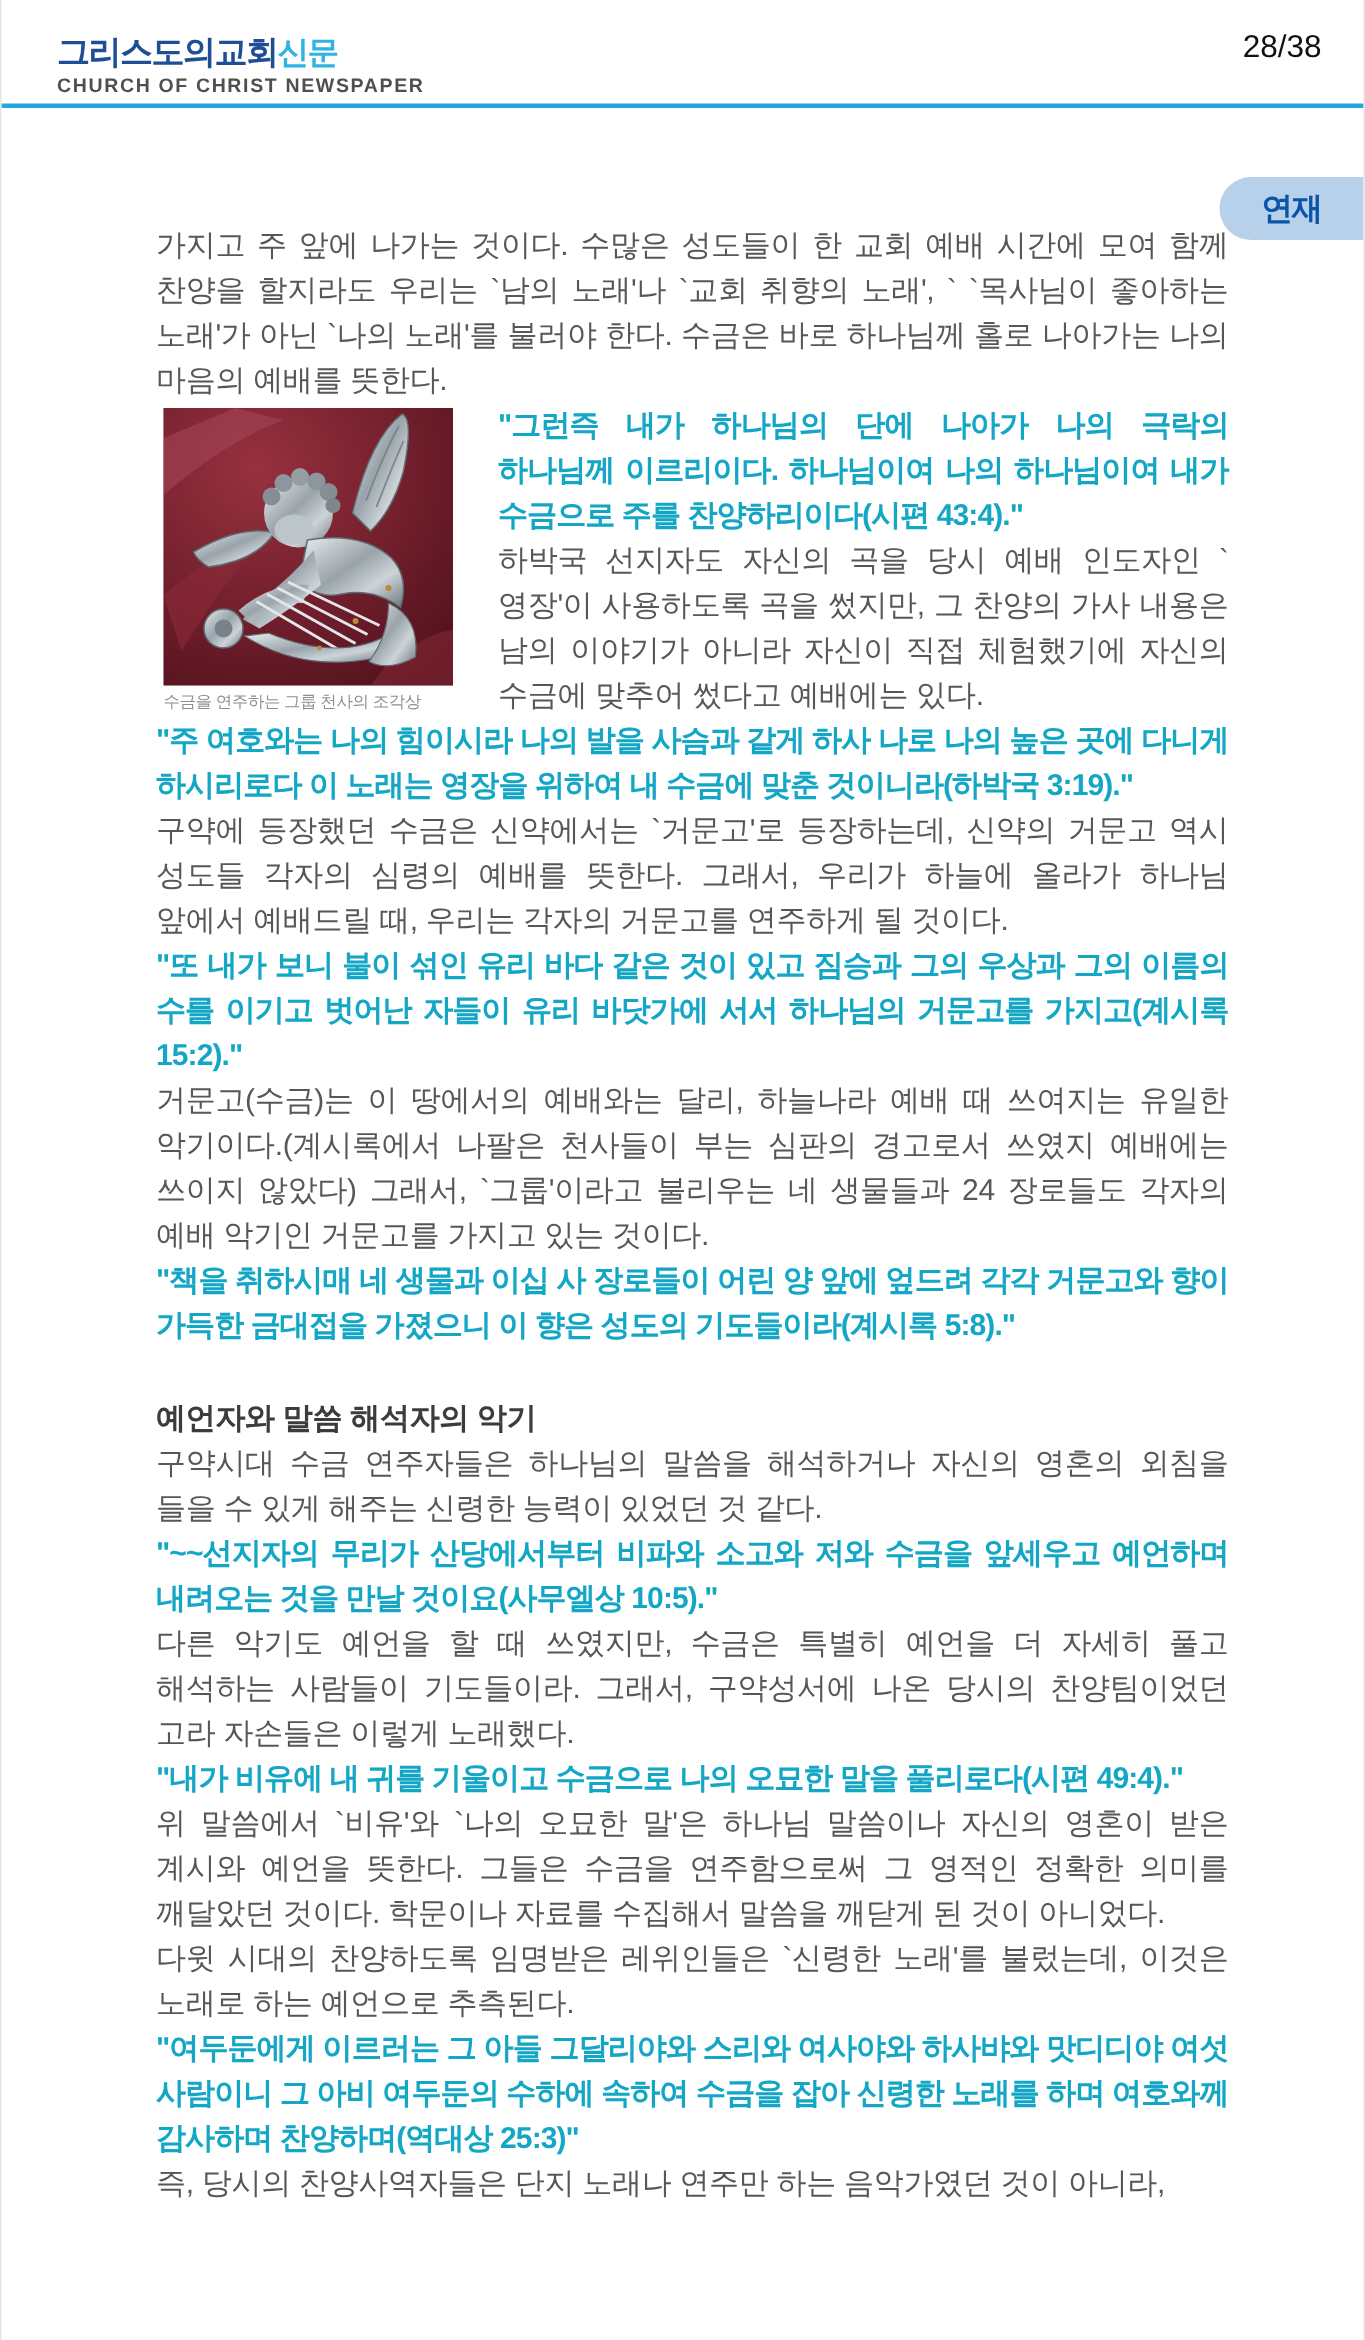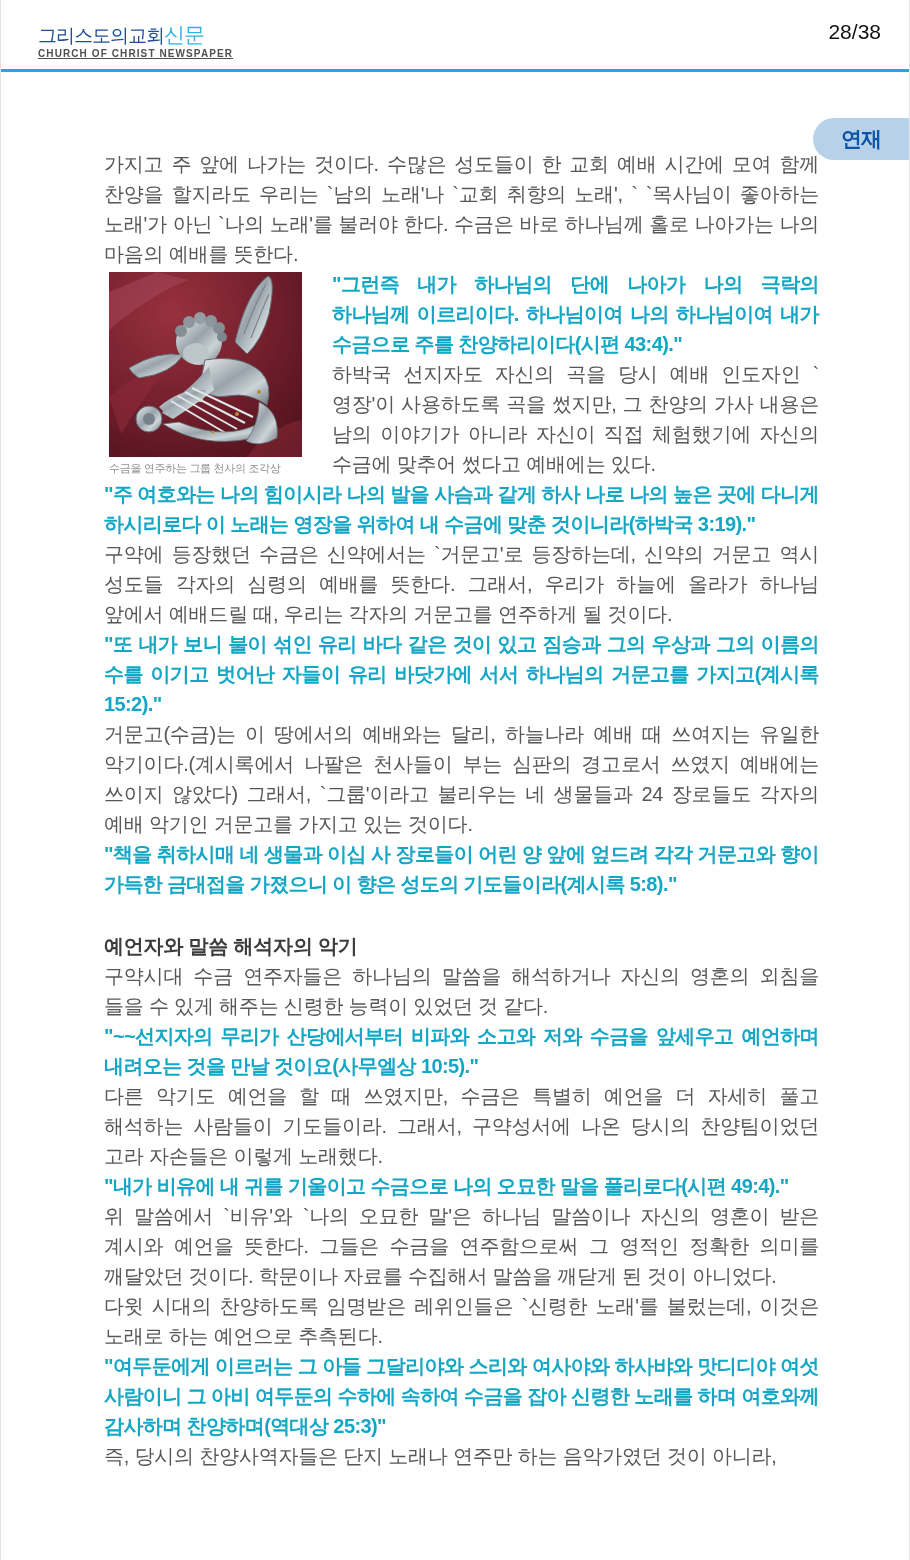--- a/index.html
+++ b/index.html
@@ -9,23 +9,23 @@
   }
   html,body{margin:0;padding:0;background:#fff;}
   .page{
     position:relative; width:908px; height:1560px; margin:0 auto;
     background:#ffffff; border-left:1px solid #e4e4e4; border-right:1px solid #e4e4e4;
     overflow:hidden; font-family:"Liberation Sans", sans-serif;
   }
   
   .header{position:relative; height:69px;}
   .logo{position:absolute; left:37px; top:24px; line-height:1;}
-  .logo-main{font-size:19px; font-weight:normal; letter-spacing:-1px; color:var(--navy);}
-  .logo-accent{font-size:21px; font-weight:normal; letter-spacing:-1px; color:var(--cyan);}
-  .logo-sub{margin-top:4px; font-size:10px; font-weight:bold; letter-spacing:1.1px; color:#4f4f4f;text-decoration:underline;}
+  .logo-main{font-size:22px; font-weight:bold; letter-spacing:-1px; color:var(--navy);}
+  .logo-accent{font-size:21px; font-weight:bold; letter-spacing:-1px; color:var(--cyan);}
+  .logo-sub{margin-top:4px; font-size:13px; font-weight:bold; letter-spacing:1.1px; color:#4f4f4f;}
   .page-indicator{position:absolute; right:28px; top:20px; font-size:21px; color:var(--pagenum);}
   .divider{height:3px; background:var(--divider); width:100%;}
   
   .series-badge{
     position:absolute; right:0; top:95px; width:96px; height:42px;
     background:var(--badge-bg); border-radius:21px 0 0 21px;
     display:flex; align-items:center; justify-content:center;
     color:var(--badge-text); font-size:21px; font-weight:bold; letter-spacing:-1px;margin-top:23px;
   }
   

